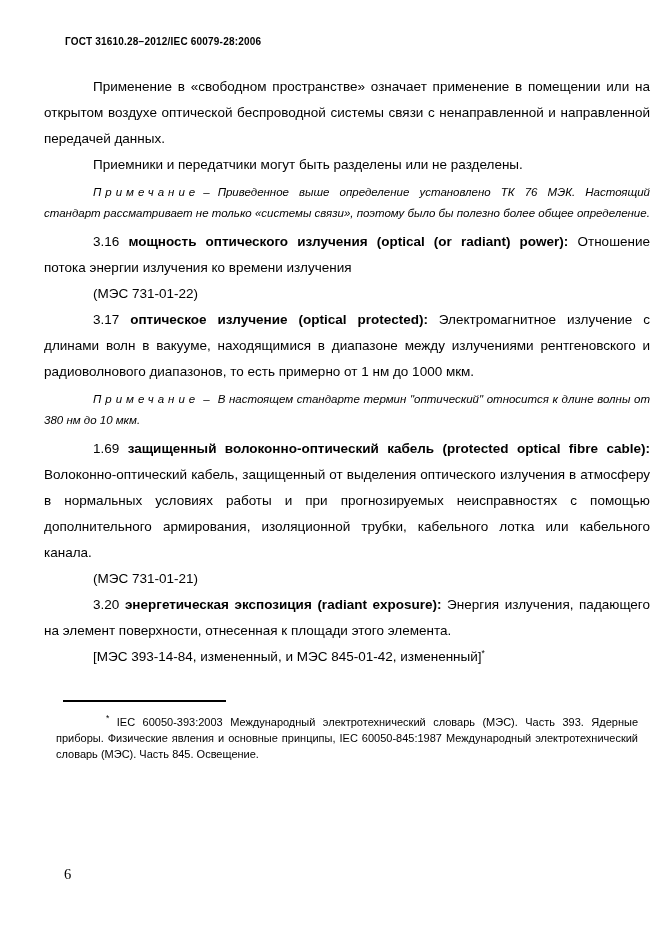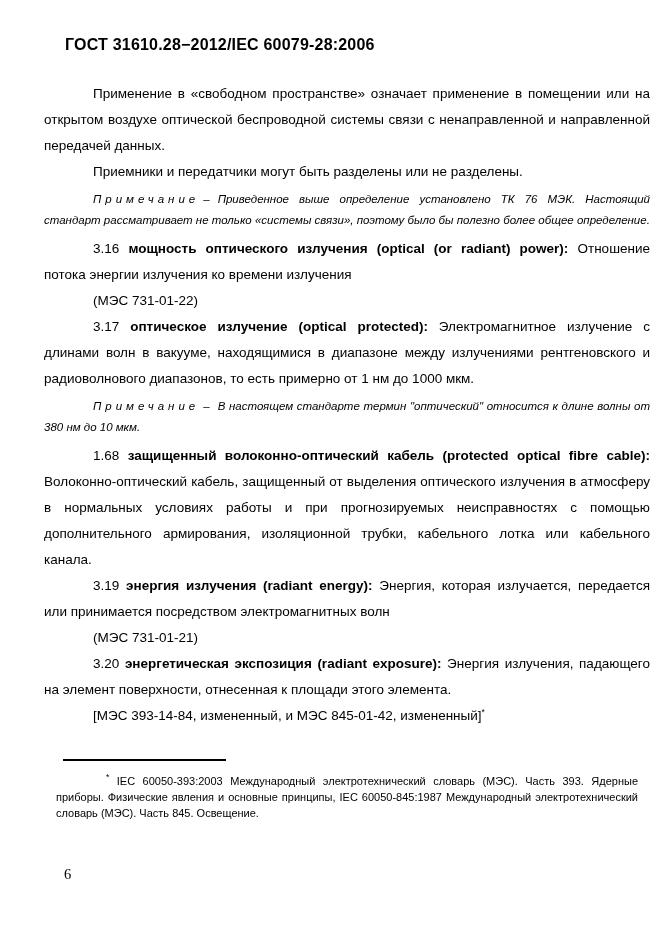--- a/index.html
+++ b/index.html
@@ -10,21 +10,21 @@
   body {
     width: 661px;
     height: 936px;
     position: relative;
     font-family: "Liberation Sans", sans-serif;
     color: #000000;
     overflow: hidden;
   }
   .running-header {
     margin: 36px 14px 0 65px;
-    font-size: 16px;
+    font-size: 10px;
     font-weight: bold;
     letter-spacing: 0.2px;
   }
   .content {
     margin: 27px 11px 0 44px;
     width: 606px;
   }
   p.body-para {
     font-size: 13.5px;
     line-height: 26px;
@@ -103,30 +103,25 @@
   <p class="body-para">
     <span>3.17</span>
     <span class="bold">оптическое излучение (optical protected):</span>
     <span>Электромагнитное излучение с длинами волн в вакууме, находящимися в диапазоне между  излучениями рентгеновского и радиоволнового диапазонов, то есть примерно от 1 нм до 1000 мкм.</span>
   </p>
 
 
   <p class="note-para"><span class="note-label">Примечание</span><span class="note-dash">–</span><span>В настоящем стандарте термин "оптический" относится к длине волны от 380 нм до 10 мкм.</span></p>
 
   <p class="body-para">
-    <span>1.68</span>
+    <span>1.69</span>
     <span class="bold">защищенный волоконно-оптический кабель (protected optical fibre cable):</span>
     <span>Волоконно-оптический кабель, защищенный от выделения оптического излучения в атмосферу в нормальных условиях работы и при прогнозируемых неисправностях с помощью дополнительного армирования, изоляционной трубки, кабельного лотка или кабельного канала.</span>
   </p>
 
-  <p class="body-para">
-    <span>3.19</span>
-    <span class="bold">энергия излучения (radiant energy):</span>
-    <span>Энергия, которая излучается, передается или принимается посредством электромагнитных волн</span>
-  </p>
 
   <p class="body-para">(МЭС 731-01-21)</p>
 
   <p class="body-para">
     <span>3.20</span>
     <span class="bold">энергетическая экспозиция (radiant exposure):</span>
     <span>Энергия излучения, падающего на элемент поверхности, отнесенная к площади этого элемента.</span>
   </p>
 
   <p class="body-para"><span>[МЭС 393-14-84, измененный, и МЭС 845-01-42, измененный]</span><sup class="fn-mark">*</sup></p>

